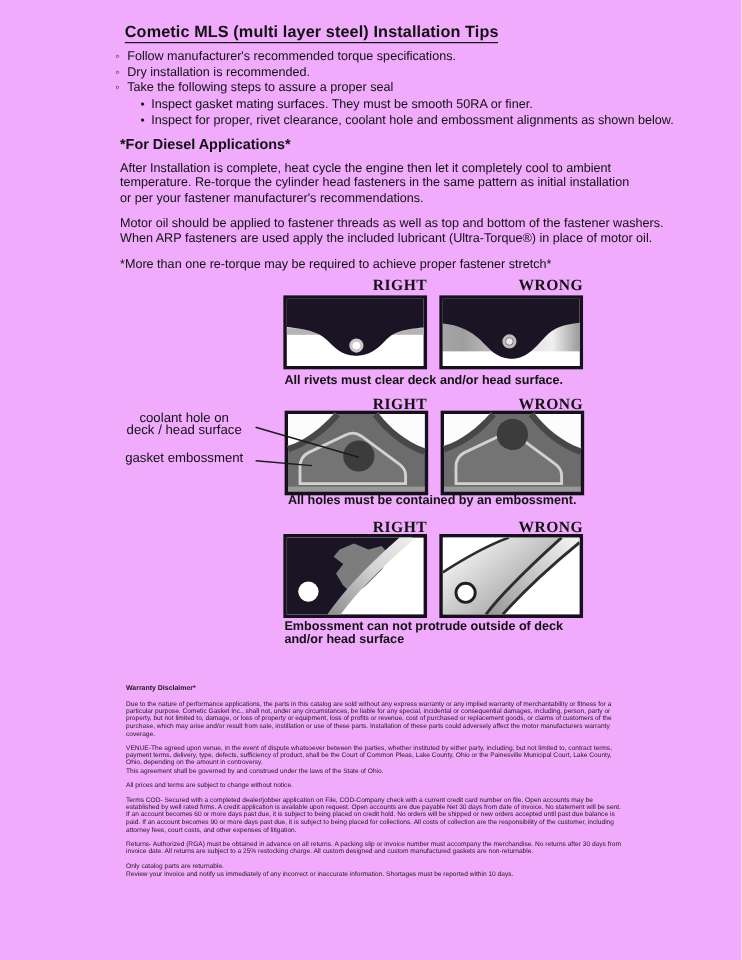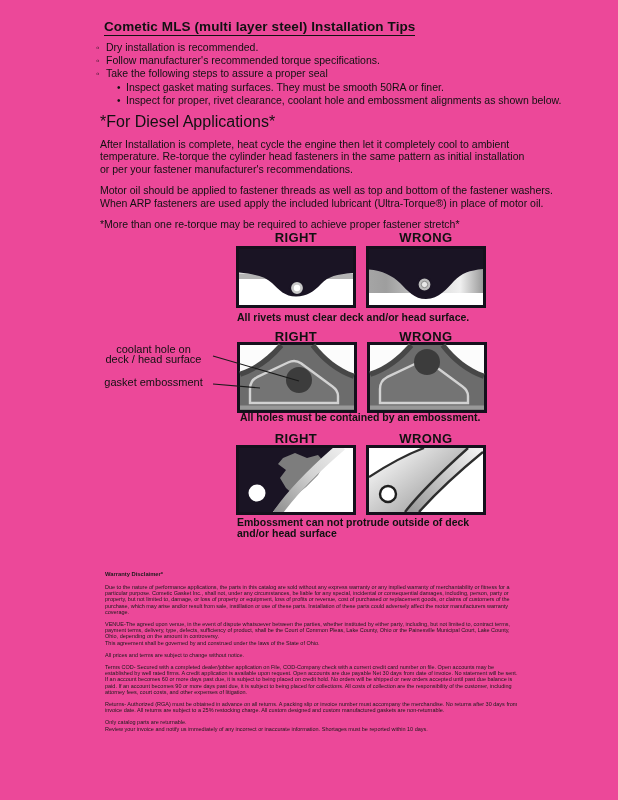--- a/index.html
+++ b/index.html
@@ -1,58 +1,58 @@
 <!DOCTYPE html>
 <html><head>
 <meta charset="utf-8">
 <style>
   html,body{margin:0;padding:0;background:#ffffff;}
   .page{
-    position:relative;width:618px;height:800px;background:#ec4899;overflow:hidden;
+    position:relative;width:618px;height:800px;background:#f0abfc;overflow:hidden;
     font-family:"Liberation Sans","DejaVu Sans",sans-serif;color:#111;
   }
   
   .title{
     position:absolute;left:104px;top:19px;margin:0;
     font-size:13.5px;font-weight:bold;letter-spacing:.1px;
     border-bottom:1.6px solid #111;padding-bottom:1px;display:inline-block;
   }
   
   .tips{position:absolute;left:97px;top:41px;margin:0;padding:0;list-style:none;width:480px;}
   .tips li{position:relative;font-size:10.5px;line-height:13.2px;padding-left:9px;}
   .tips li.b1::before{content:"\25E6";position:absolute;left:-1px;top:0;font-size:10px;}
   .tips li.b2{margin-left:20px;}
   .tips li.b2::before{content:"\2022";position:absolute;left:0;top:0;font-size:10px;}
   
   .diesel{position:absolute;left:100px;top:113px;width:490px;}
-  .diesel h2{margin:0 0 7px 0;font-size:16px;font-weight:normal;}
+  .diesel h2{margin:0 0 7px 0;font-size:12px;font-weight:bold;}
   .diesel p{margin:0 0 9px 0;font-size:10.5px;line-height:12.4px;white-space:pre-line;}
   
-  .dg-label{position:absolute;width:120px;text-align:center;font-size:13px;font-weight:bold;letter-spacing:.4px;}
+  .dg-label{position:absolute;width:120px;text-align:right;font-size:13px;font-weight:bold;letter-spacing:.4px;font-family:Liberation Serif, serif;}
   .dg-caption{position:absolute;font-size:10.5px;font-weight:bold;line-height:11px;white-space:pre-line;}
   .panel{position:absolute;}
   .ann{position:absolute;left:96px;width:115px;text-align:center;font-size:11px;line-height:10px;}
   .leader{position:absolute;left:115px;top:340px;pointer-events:none;}
   
   .warranty{position:absolute;left:105px;top:571px;width:414px;color:#1a1a1a;}
   .warranty h3{margin:0 0 7px 0;font-size:5.8px;font-weight:bold;}
   .warranty p{margin:0 0 6px 0;font-size:5.5px;line-height:6.2px;white-space:pre-line;}
   
   .footer-code{position:absolute;left:388px;top:804px;font-size:11.5px;color:#2b2b2b;letter-spacing:.3px;margin-left:32px;}
 </style>
 </head>
 <body>
 
 <div class="page">
 
   <h1 class="title">Cometic MLS (multi layer steel) Installation Tips</h1>
 
   <ul class="tips">
+    <li class="b1">Follow manufacturer's recommended torque specifications.</li>
     <li class="b1">Dry installation is recommended.</li>
-    <li class="b1">Follow manufacturer's recommended torque specifications.</li>
     <li class="b1">Take the following steps to assure a proper seal</li>
     <li class="b2">Inspect gasket mating surfaces.  They must be smooth 50RA or finer.</li>
     <li class="b2">Inspect for proper, rivet clearance, coolant hole and embossment alignments as shown below.</li>
   </ul>
 
   <div class="diesel">
     <h2>*For Diesel Applications*</h2>
     <p>After Installation is complete, heat cycle the engine then let it completely cool to ambient
 temperature. Re-torque the cylinder head fasteners in the same pattern as initial installation
 or per your fastener manufacturer's recommendations.</p>

